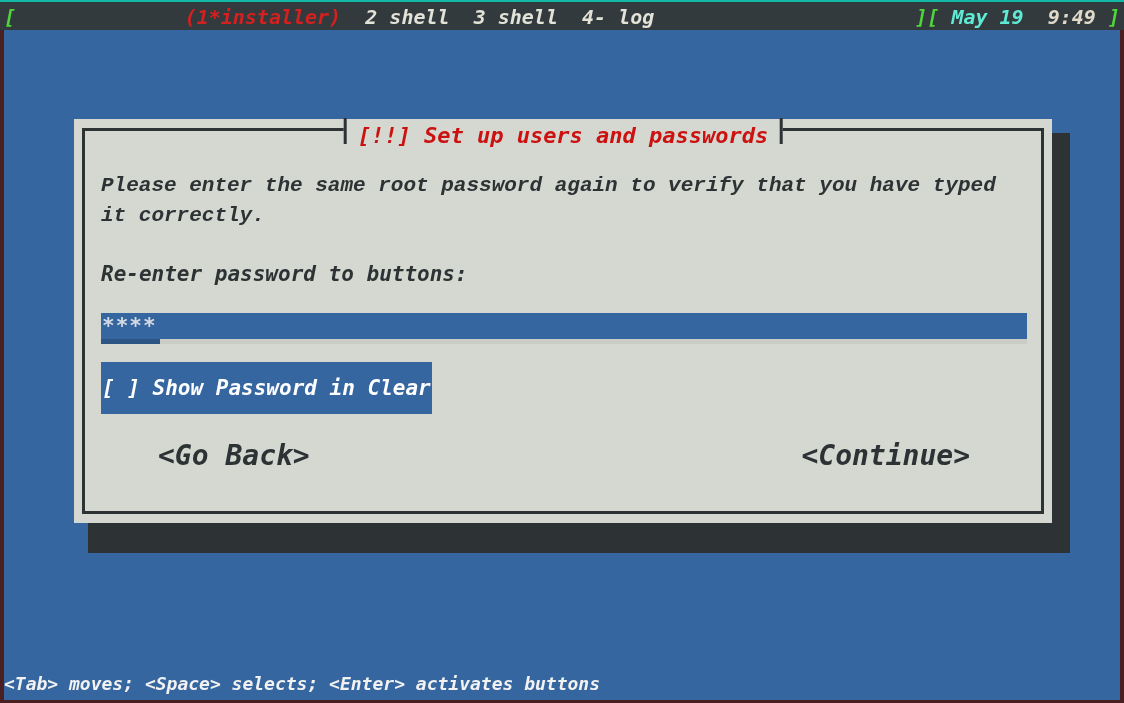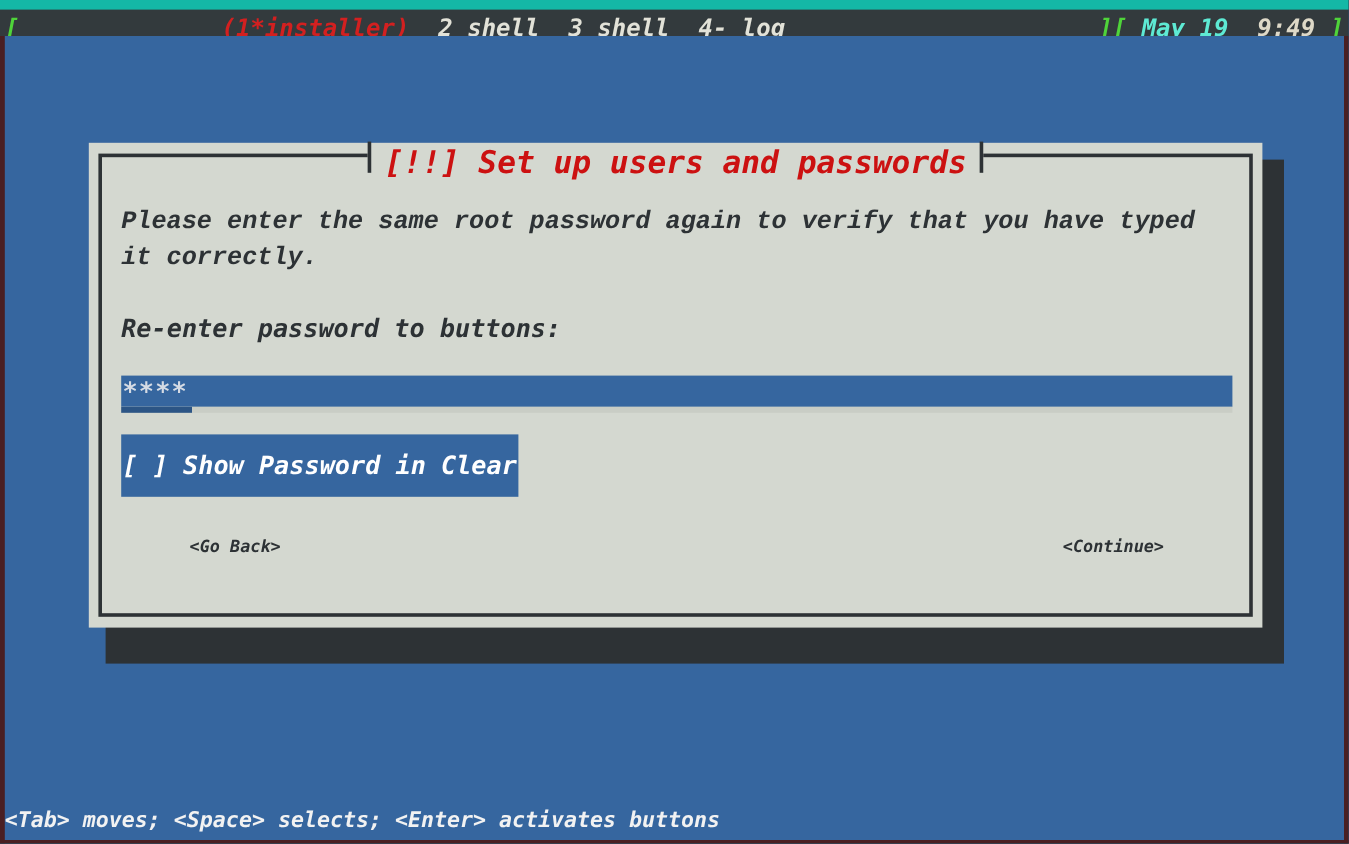--- a/index.html
+++ b/index.html
@@ -23,21 +23,21 @@
     width: 1124px;
     height: 30px;
     background: #333a3d;
     color: #d8d8d0;
     font-size: 20px;
     font-style: italic;
     font-weight: bold;
     line-height: 30px;
     white-space: pre;
     letter-spacing: 0px;
-    border-top: 8px solid #14b8a6;
+    border-top: 2px solid #14b8a6;
     box-sizing: border-box;
     overflow: hidden;
   }
   .st-left {
     position: absolute;
     left: 4px; top: 0;
     white-space: pre;
   }
   .st-right {
     position: absolute;
@@ -100,21 +100,21 @@
   }
   
   #dialog-title {
     position: absolute;
     left: 50%;
     transform: translateX(-50%);
     top: 4px;
     padding: 0 14px;
     background: #d4d8d0;
     color: #cc1111;
-    font-size: 26px;
+    font-size: 22px;
     font-style: italic;
     font-weight: bold;
     line-height: 26px;
     white-space: pre;
     z-index: 3;
   }
   
   #dialog-title::before,
   #dialog-title::after {
     content: "";
@@ -211,21 +211,21 @@
   #button-row {
     position: relative;
     margin-top: 27px;
     width: 926px;
     height: 30px;
   }
   .dlg-button {
     position: absolute;
     top: 0;
     color: #2d3235;
-    font-size: 14px;
+    font-size: 28px;
     font-style: italic;
     font-weight: bold;
     line-height: 30px;
     white-space: pre;
     cursor: pointer;
   }
   #go-back-button  { left: 57px; }
   #continue-button { right: 57px; }
 
   

